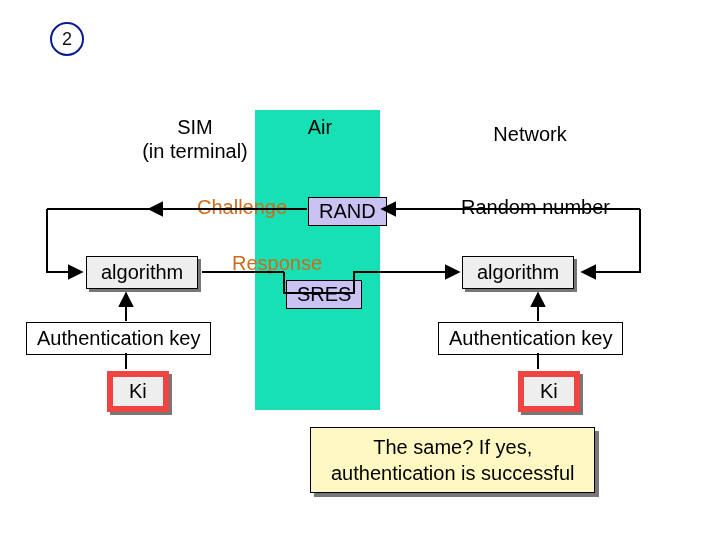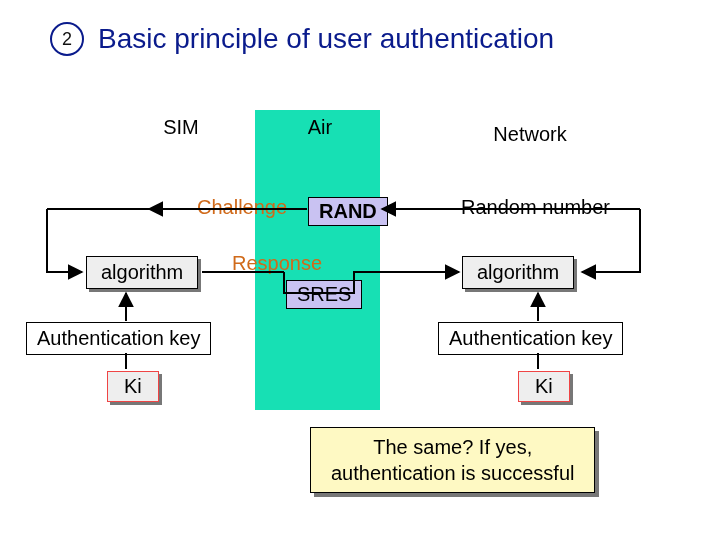--- a/index.html
+++ b/index.html
@@ -32,53 +32,53 @@
   }
   .label{position:absolute;}
   .box-proc{
     position:absolute;padding:4px 14px;background:#eee;border:1px solid #000;
     box-shadow:3px 3px 0 #777;
   }
   .box-authkey{
     position:absolute;padding:4px 10px;background:#fff;border:1px solid #000;
   }
   .box-ki{
-    position:absolute;padding:3px 16px;background:#eee;border:1px solid #ef4444;
+    position:absolute;padding:3px 16px;background:#eee;border:6px solid #ef4444;
     box-shadow:3px 3px 0 #777;
   }
   .box-small{
     position:absolute;padding:2px 10px;background:#c9c2f2;border:1px solid #000;
   }
   .box-result{
     position:absolute;padding:6px 20px;background:#fef9c3;border:1px solid #000;
     box-shadow:4px 4px 0 #777;text-align:center;line-height:1.3;
   }
   svg.wire{position:absolute;left:0;top:0;pointer-events:none;}
   .orange{color:#d06a1a;}
 </style>
 </head>
 <body>
 
 <div class="air-rect" style="left:255px;top:110px;width:125px;height:300px;"></div>
 
 <div class="title-row">
   <div class="badge">2</div>
-  <div class="title">Basic principle of user authentication</div>
 </div>
 
-<div class="col-head" style="left:96px;top:115px;width:170px;">
+<div class="col-head" style="left:110px;top:115px;width:170px;">
   <div>SIM</div>
+  <div>(in terminal)</div>
 </div>
 <div class="col-head" style="left:255px;top:115px;width:130px;">
   <div>Air</div>
 </div>
 <div class="col-head" style="left:455px;top:122px;width:150px;">Network</div>
 
 <div class="label orange" style="left:197px;top:196px;">Challenge</div>
-<div class="box-small" style="left:308px;top:197px;font-weight:bold;">RAND</div>
+<div class="box-small" style="left:308px;top:197px;">RAND</div>
 <div class="label" style="left:461px;top:196px;">Random number</div>
 
 <div class="label orange" style="left:232px;top:252px;">Response</div>
 <div class="box-small" style="left:286px;top:280px;">SRES</div>
 
 <div class="box-proc" style="left:86px;top:256px;">algorithm</div>
 <div class="box-proc" style="left:462px;top:256px;">algorithm</div>
 
 <div class="box-authkey" style="left:26px;top:322px;">Authentication key</div>
 <div class="box-authkey" style="left:438px;top:322px;">Authentication key</div>

